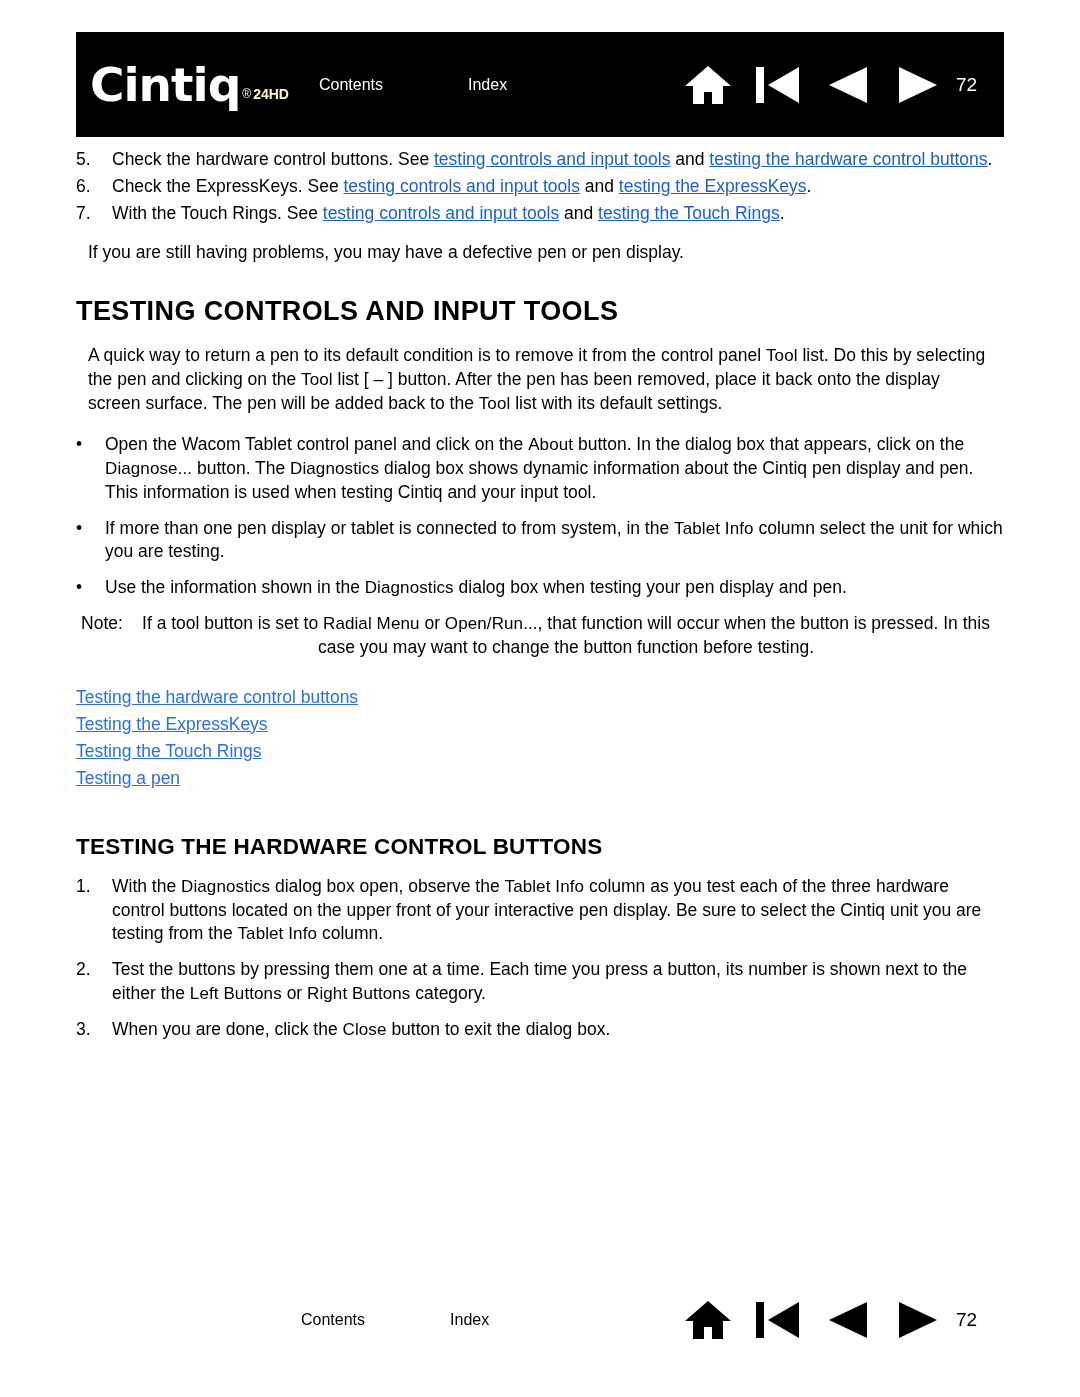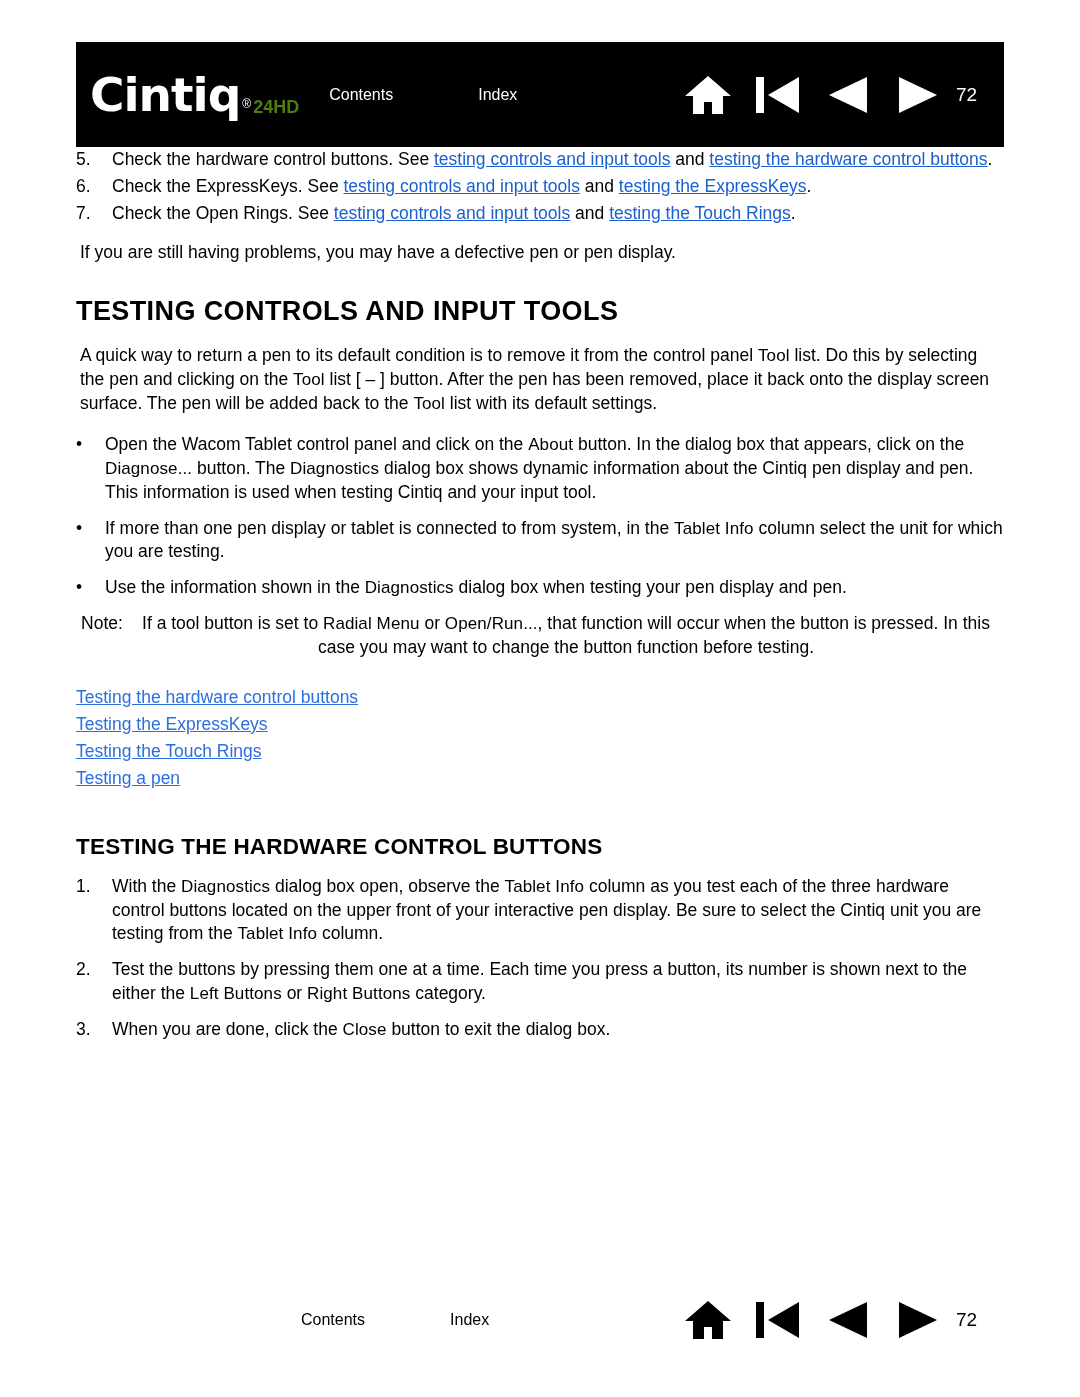--- a/index.html
+++ b/index.html
@@ -13,21 +13,21 @@
     font-family: "Liberation Sans", sans-serif;
     color: #000000;
     position: relative;
     overflow: hidden;
   }
 
   
   .header {
     position: absolute;
     left: 76px;
-    top: 42px;
+    top: 32px;
     width: 928px;
     height: 105px;
     background: #000000;
     display: flex;
     align-items: center;
   }
   .logo-wrap {
     display: flex;
     align-items: flex-end;
     margin-left: 14px;
@@ -39,24 +39,25 @@
     font-weight: bold;
     letter-spacing: -1px;
     line-height: 1;
   }
   .logo-reg {
     color: #ffffff;
     font-size: 12px;
     margin: 0 2px 7px 2px;
   }
   .logo-model {
-    color: #4d7c0f;
+    color: #fef9c3;
     font-family: "Liberation Sans", sans-serif;
-    font-size: 18px;
+    font-size: 14px;
     font-weight: bold;
+    margin-bottom: 6px;
   }
   .hdr-link {
     color: #ffffff;
     font-size: 16px;
     text-decoration: none;
     font-family: "Liberation Sans", sans-serif;
   }
   .hdr-contents { margin-left: 30px; }
   .hdr-index { margin-left: 85px; }
 
@@ -86,21 +87,21 @@
 
   
   .content {
     position: absolute;
     left: 76px;
     top: 148px;
     width: 928px;
     font-size: 17.5px;
     line-height: 1.36;
   }
-  p { margin: 4px; }
+  p { margin: 12px; }
   .para { margin-bottom: 13px; }
   .link {
     color: #1a5fd0;
     text-decoration: underline;
   }
 
   .numlist-item {
     display: flex;
     margin-bottom: 3px;
   }
@@ -238,21 +239,21 @@
     <div class="numlist-body"><span>Check the hardware control buttons.  See </span><a class="link" href="#">testing controls and input tools</a><span> and </span><a class="link" href="#">testing the hardware control buttons</a><span>.</span></div>
   </div>
 
   <div class="numlist-item">
     <div class="numlist-num">6.</div>
     <div class="numlist-body"><span>Check the ExpressKeys.  See </span><a class="link" href="#">testing controls and input tools</a><span> and </span><a class="link" href="#">testing the ExpressKeys</a><span>.</span></div>
   </div>
 
   <div class="numlist-item" style="margin-bottom:16px;">
     <div class="numlist-num">7.</div>
-    <div class="numlist-body"><span>Check the Open Rings.  See </span><a class="link" href="#">testing controls and input tools</a><span> and </span><a class="link" href="#">testing the Touch Rings</a><span>.</span></div>
+    <div class="numlist-body"><span>With the Touch Rings.  See </span><a class="link" href="#">testing controls and input tools</a><span> and </span><a class="link" href="#">testing the Touch Rings</a><span>.</span></div>
   </div>
 
   <p class="para">If you are still having problems, you may have a defective pen or pen display.</p>
 
 
   <h1 class="sec">TESTING CONTROLS AND INPUT TOOLS</h1>
 
 
   <p class="para" style="margin-bottom:18px;"><span>A quick way to return a pen to its default condition is to remove it from the control panel </span><span class="sc">Tool</span><span> list.  Do this by selecting the pen and clicking on the </span><span class="sc">Tool</span><span> list [ – ] button.  After the pen has been removed, place it back onto the display screen surface.  The pen will be added back to the </span><span class="sc">Tool</span><span> list with its default settings.</span></p>
 

